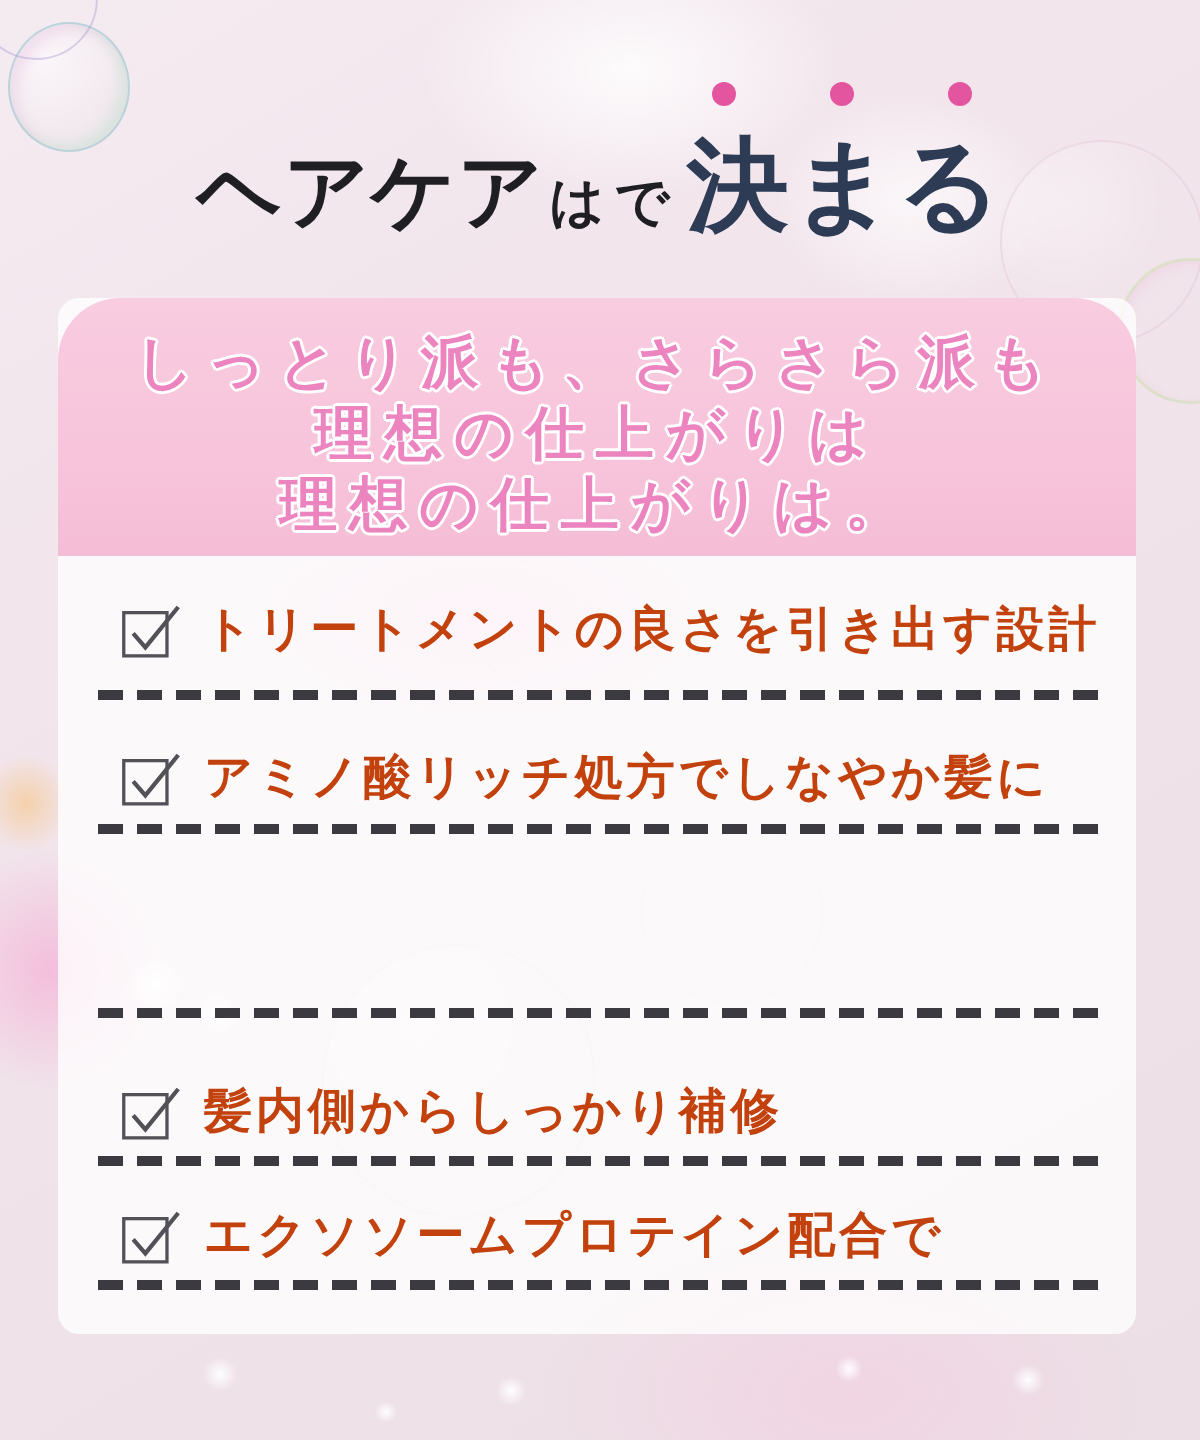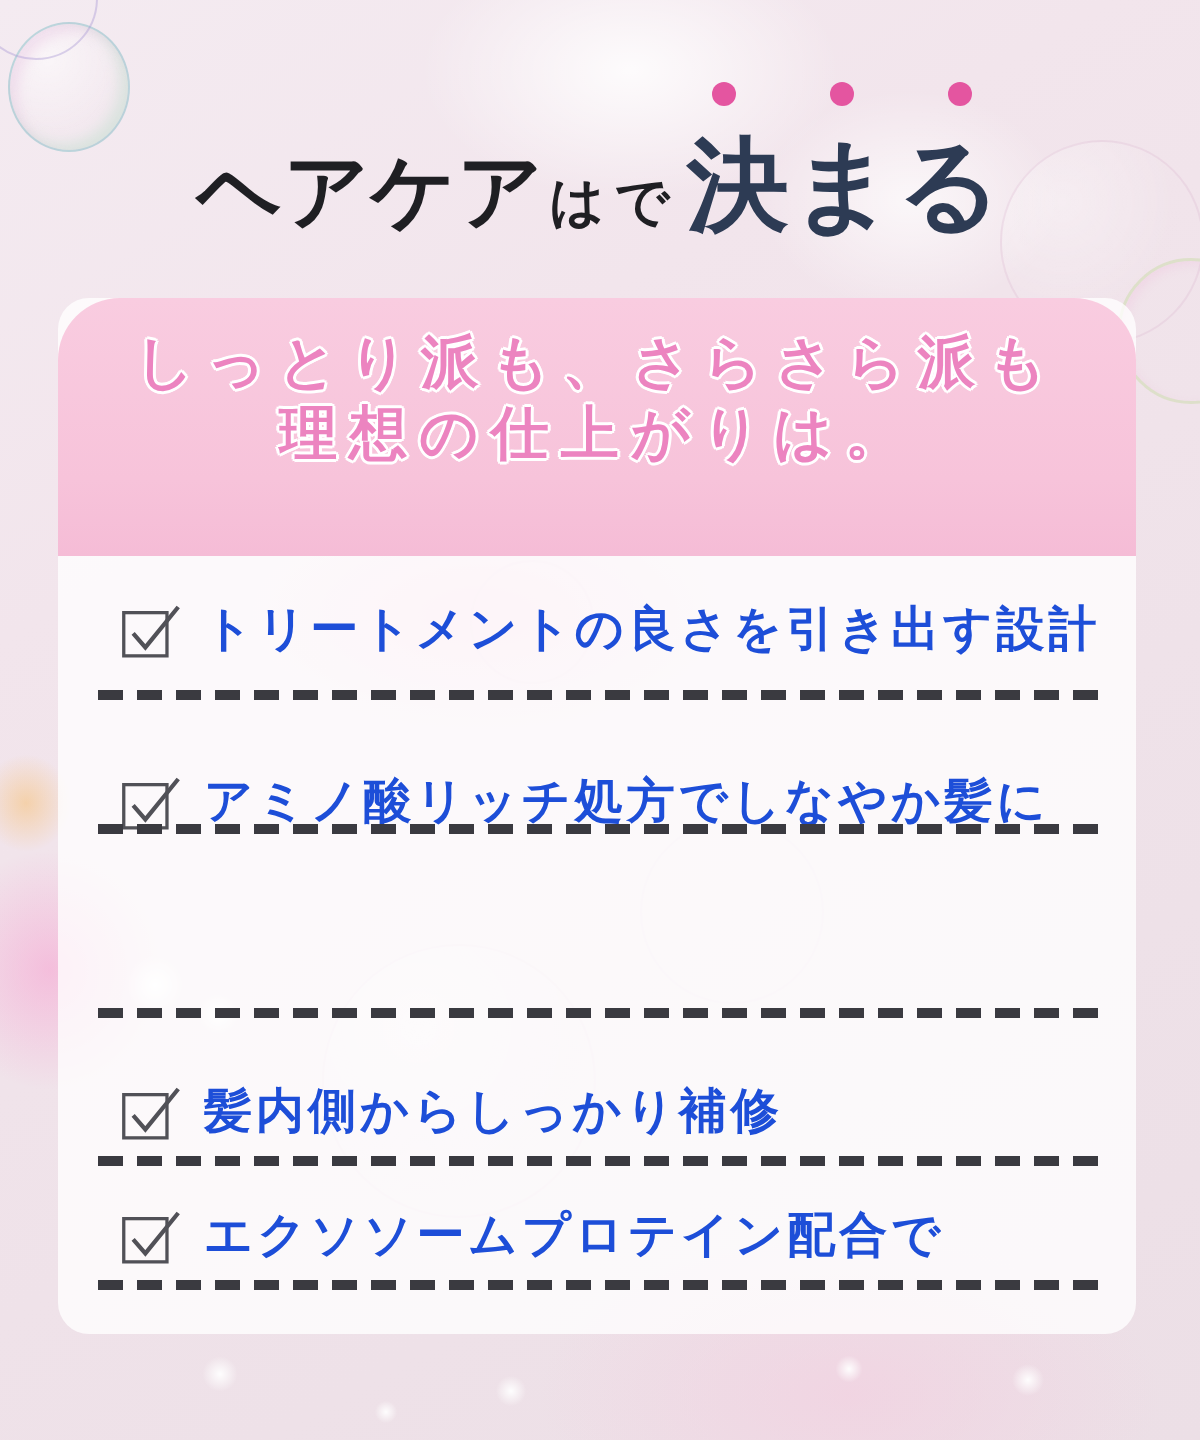--- a/index.html
+++ b/index.html
@@ -60,37 +60,37 @@
   .t-lg{font-size:84px;letter-spacing:1px;}
   .t-sm{font-size:54px;margin:0 5px;}
   .t-accent{font-size:102px;font-weight:700;color:#2d3b54;
      position:relative;margin-left:12px;letter-spacing:2px;}
   .dots{position:absolute;top:-36px;left:8%;right:10%;
      display:flex;justify-content:space-between;}
   .dot{width:24px;height:24px;border-radius:50%;background:#e455a0;}
 
   
   .card{position:absolute;left:58px;top:298px;width:1078px;height:1036px;
-     border-radius:31px;background:rgba(255,255,255,.78);}
+     border-radius:21px;background:rgba(255,255,255,.78);}
   .card-header{position:absolute;left:0;top:0;width:100%;height:258px;
      box-sizing:border-box;padding-top:28px;
      border-radius:62px 62px 0 0;
      background:linear-gradient(180deg,#f9cce0 0%,#f7c3da 70%,#f5bcd6 100%);}
   .banner-line{text-align:center;font-size:58px;line-height:71px;
      font-weight:700;letter-spacing:12px;color:#ec84c0;white-space:nowrap;
      text-shadow:-2px -2px 0 #fff,2px -2px 0 #fff,-2px 2px 0 #fff,2px 2px 0 #fff,
                  0 -3px 0 #fff,0 3px 0 #fff,-3px 0 0 #fff,3px 0 0 #fff;}
 
   
   .row{position:absolute;left:62px;display:flex;align-items:flex-start;
-     column-gap:22px;color:#1d4ed8;font-weight:700;font-size:48px;
+     column-gap:22px;color:#c2410c;font-weight:700;font-size:48px;
      letter-spacing:4px;white-space:nowrap;}
   .check{width:62px;height:57px;flex:none;margin-top:4px;overflow:visible;}
   .txt{line-height:62px;}
-  .r1{top:300px;} .r2{top:448px;margin-top:24px;} .r3{top:568px;} .r4{top:782px;} .r5{top:906px;}
+  .r1{top:300px;} .r2{top:448px;} .r3{top:568px;} .r4{top:782px;} .r5{top:906px;}
   .dash{position:absolute;left:40px;width:1002px;height:10px;
      background:repeating-linear-gradient(90deg,#3a3a40 0 25px,transparent 25px 39px);}
   .d1{top:392px;} .d2{top:526px;} .d3{top:710px;} .d4{top:858px;} .d5{top:982px;}
 </style>
 </head>
 <body>
 
 <div class="bg">
   <div class="glow glow-white-top"></div>
   <div class="glow glow-white-mid"></div>
@@ -124,20 +124,21 @@
       <i class="dot"></i>
       <i class="dot"></i>
     </span>
     <span>決まる</span>
   </span>
 </header>
 
 <section class="card">
   <div class="card-header">
     <div class="banner-line">しっとり派も、さらさら派も</div>
+    <div class="banner-line">理想の仕上がりは</div>
     <div class="banner-line">理想の仕上がりは。</div>
   </div>
 
   <div class="row r1">
     <svg class="check" viewBox="0 0 66 60">
       <rect x="4" y="11" width="46" height="46" fill="none" stroke="#515157" stroke-width="3.5"></rect>
       <path d="M14 33 L27 48 L62 5" fill="none" stroke="#515157" stroke-width="4.5"></path>
     </svg>
     <div class="txt">
       <div>トリートメントの良さを引き出す設計</div>

